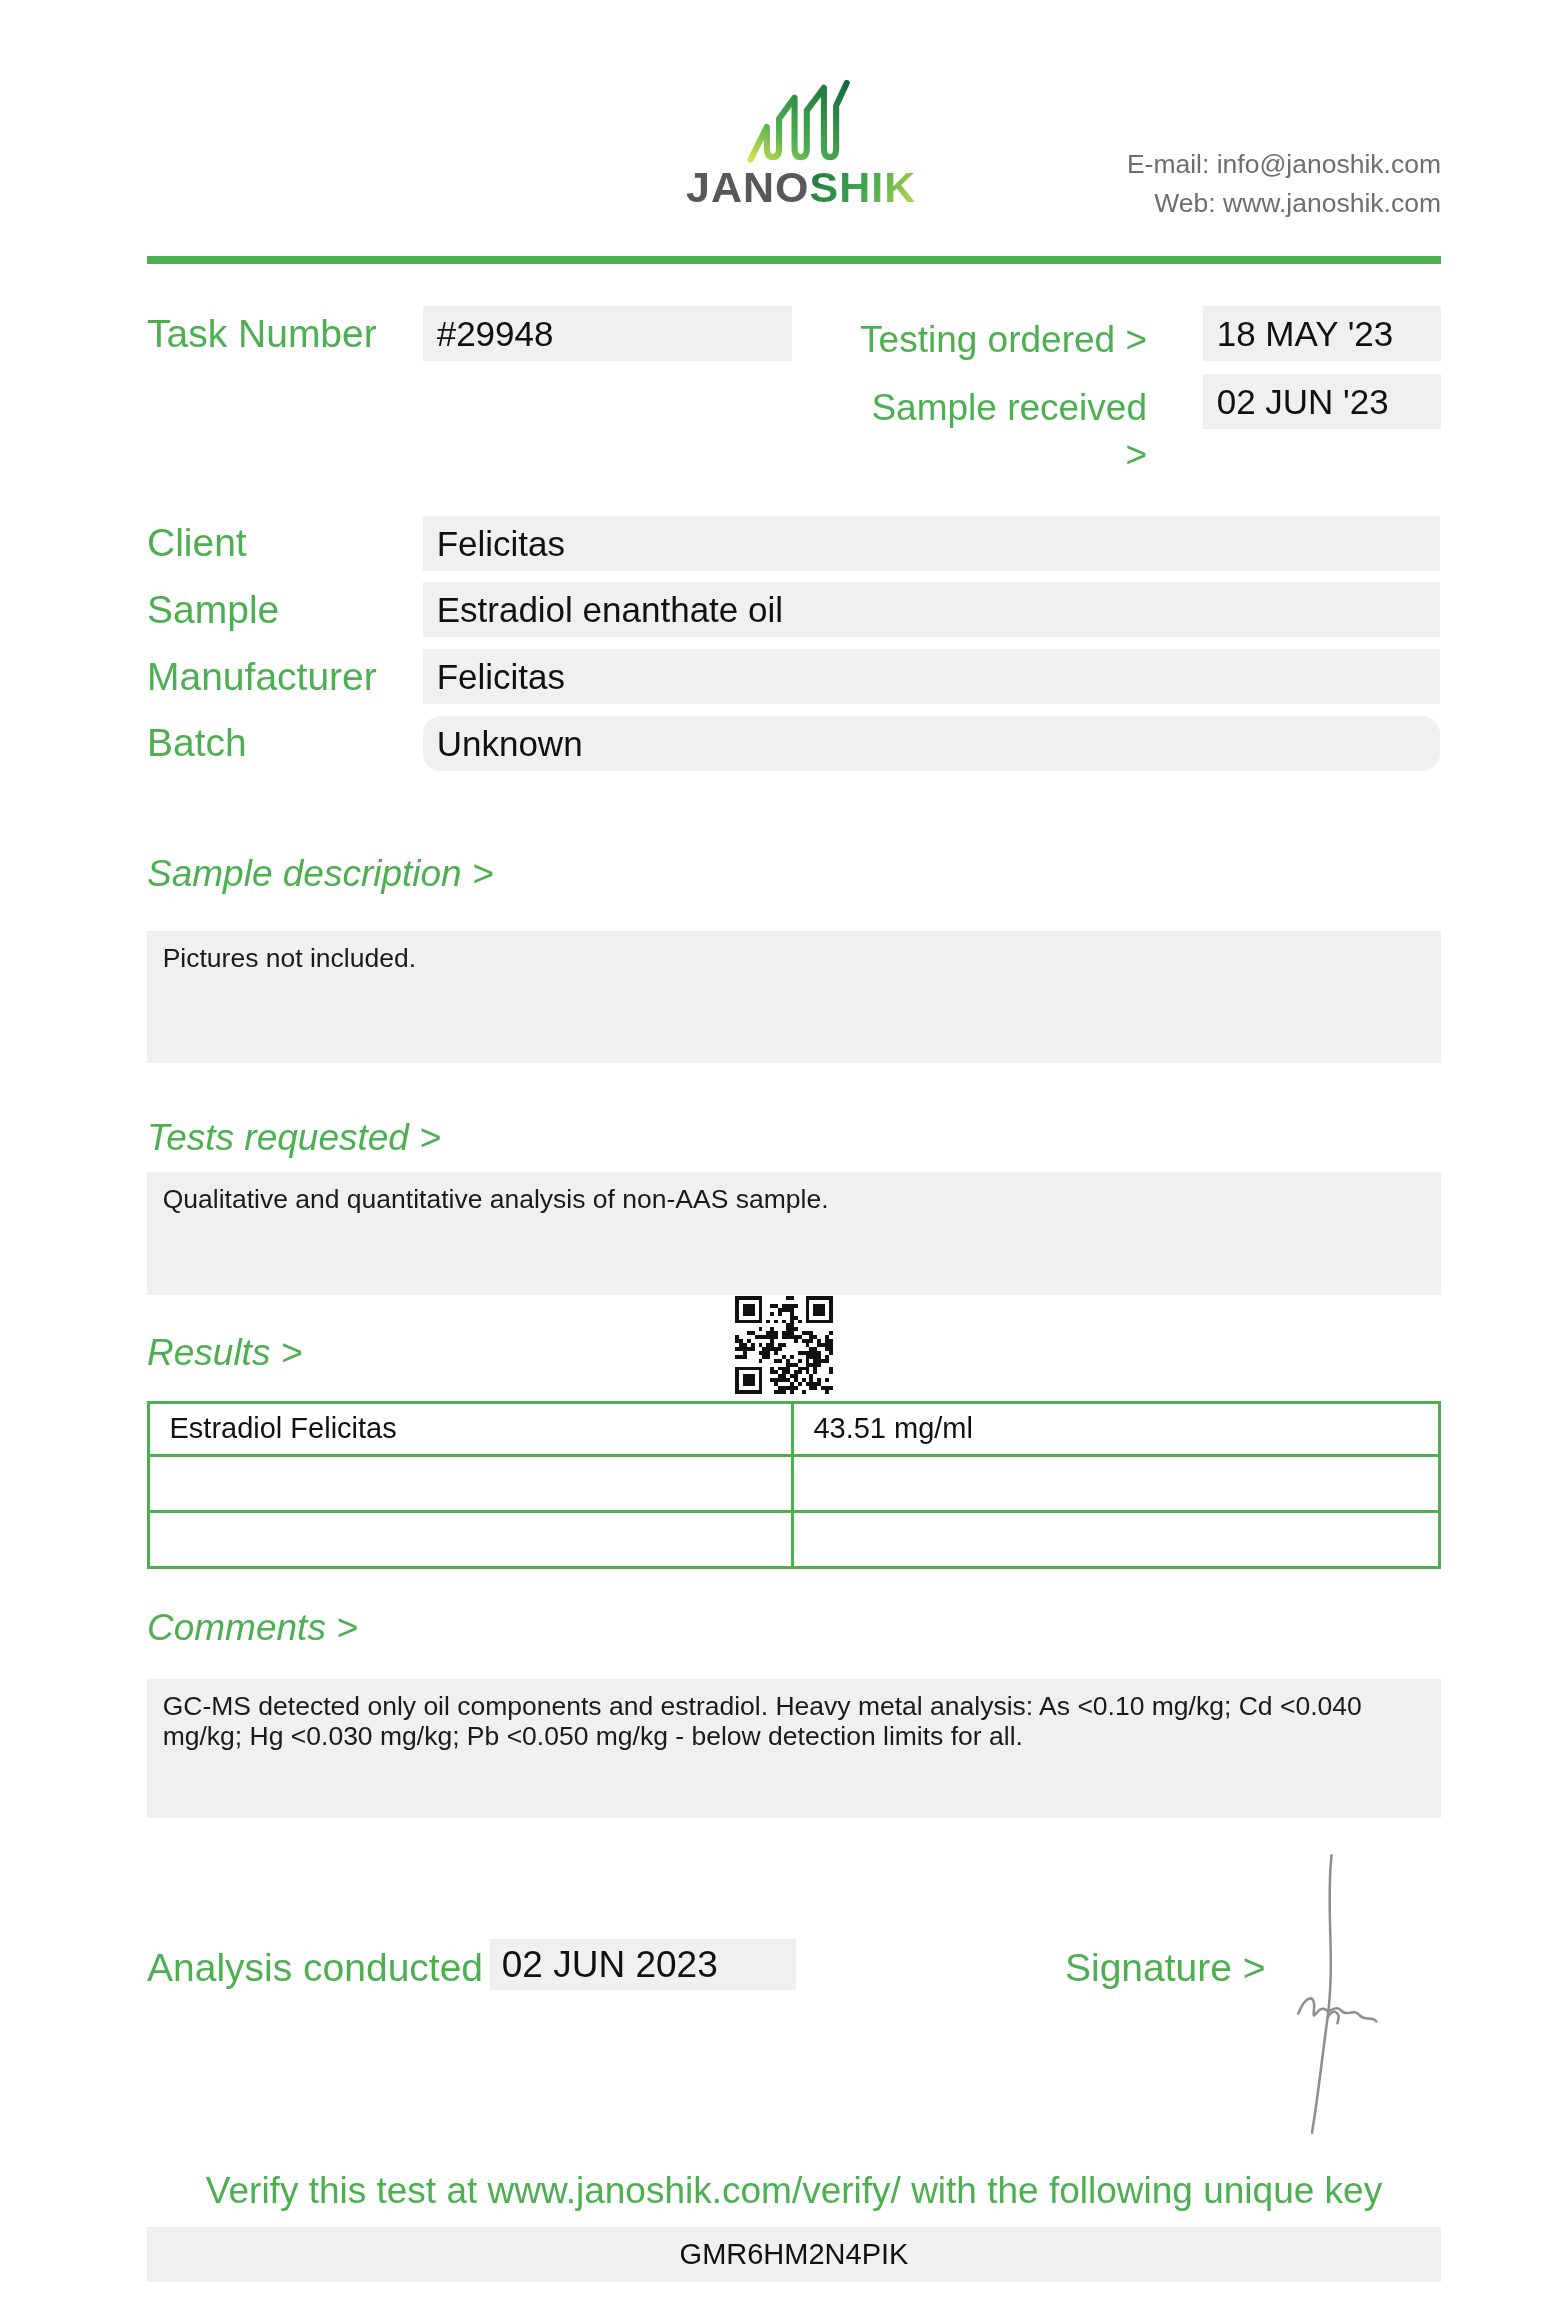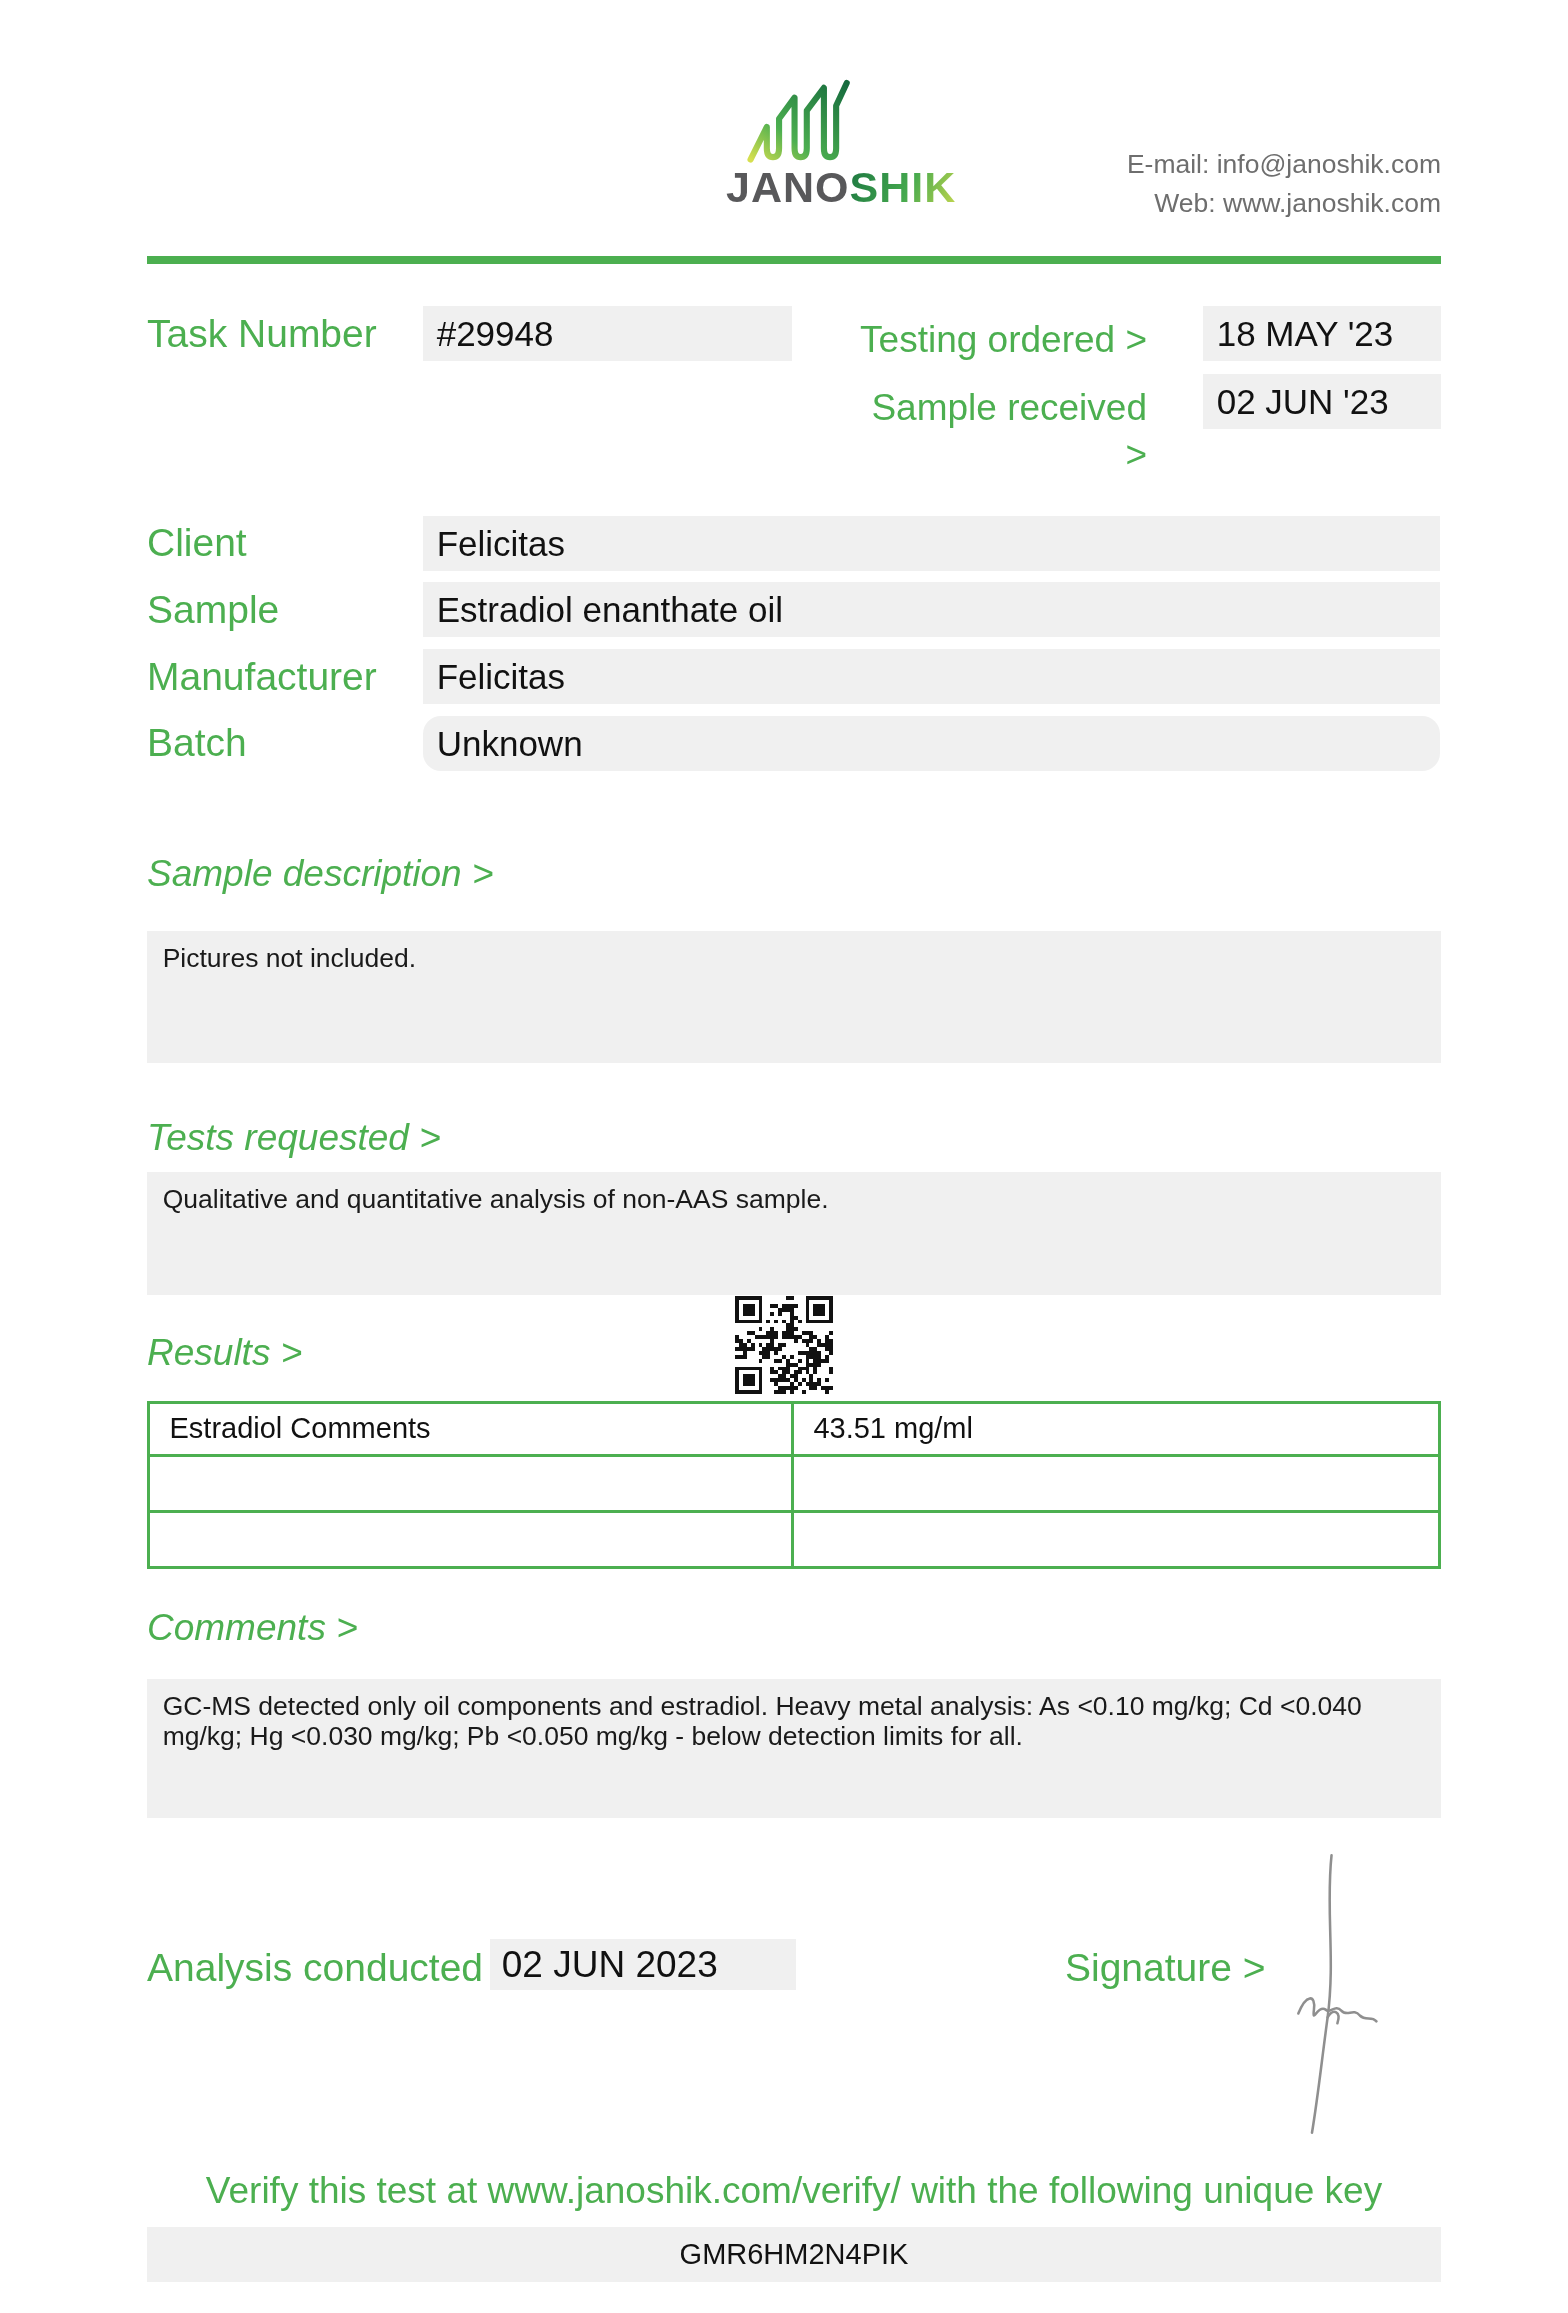--- a/index.html
+++ b/index.html
@@ -3,21 +3,21 @@
 <meta charset="utf-8">
 <style>
   html,body{margin:0;padding:0;background:#ffffff;}
   .page{position:relative;width:1568px;height:2313px;background:#ffffff;overflow:hidden;
         font-family:"Liberation Sans", sans-serif;color:#111;}
   
   .title{position:absolute;left:147px;top:143px;font-size:74px;line-height:82px;
          color:#4CAF50;font-weight:400;letter-spacing:-1px;}
   .logo{position:absolute;left:686px;top:73px;width:222px;text-align:center;}
   .logo-icon{display:block;margin:0 auto;}
-  .logo-text{margin-top:2px;font-size:43px;font-weight:700;letter-spacing:1px;line-height:45px;margin-left:40px;}
+  .logo-text{margin-top:2px;font-size:43px;font-weight:700;letter-spacing:1px;line-height:45px;}
   .logo-text .jano{color:#58585A;}
   .logo-text .shik{background:linear-gradient(115deg,#1f7a42 5%,#45a94e 55%,#c6d84e 100%);
         -webkit-background-clip:text;background-clip:text;color:transparent;}
   .contact{position:absolute;right:127px;top:145px;text-align:right;
            font-size:26.5px;line-height:39px;color:#6E6E6E;}
   .rule{position:absolute;left:147px;top:256px;width:1294px;height:7.8px;background:#4CAF50;}
   
   .glabel{position:absolute;color:#4CAF50;font-size:39px;line-height:47px;}
   .rlabel{position:absolute;color:#4CAF50;font-size:37px;line-height:47px;text-align:right;width:304px;left:843px;}
   .sheading{position:absolute;left:147px;color:#4CAF50;font-size:37px;line-height:45px;font-style:italic;}
@@ -407,21 +407,21 @@
           <rect x="11" y="24" width="1" height="1"></rect>
           <rect x="12" y="24" width="1" height="1"></rect>
           <rect x="14" y="24" width="1" height="1"></rect>
           <rect x="17" y="24" width="1" height="1"></rect>
           <rect x="23" y="24" width="1" height="1"></rect>
         </g>
       </svg>
     </div>
 
   <div class="rtable">
-    <div class="cell">Estradiol Comments</div>
+    <div class="cell">Estradiol Felicitas</div>
     <div class="cell">43.51 mg/ml</div>
     <div class="cell"></div>
     <div class="cell"></div>
     <div class="cell"></div>
     <div class="cell"></div>
   </div>
 
   <div class="sheading comments-heading">Comments &gt;</div>
   <div class="bigbox comments-box">GC-MS detected only oil components and estradiol. Heavy metal analysis: As &lt;0.10 mg/kg; Cd &lt;0.040 mg/kg; Hg &lt;0.030 mg/kg; Pb &lt;0.050 mg/kg - below detection limits for all.</div>
 

